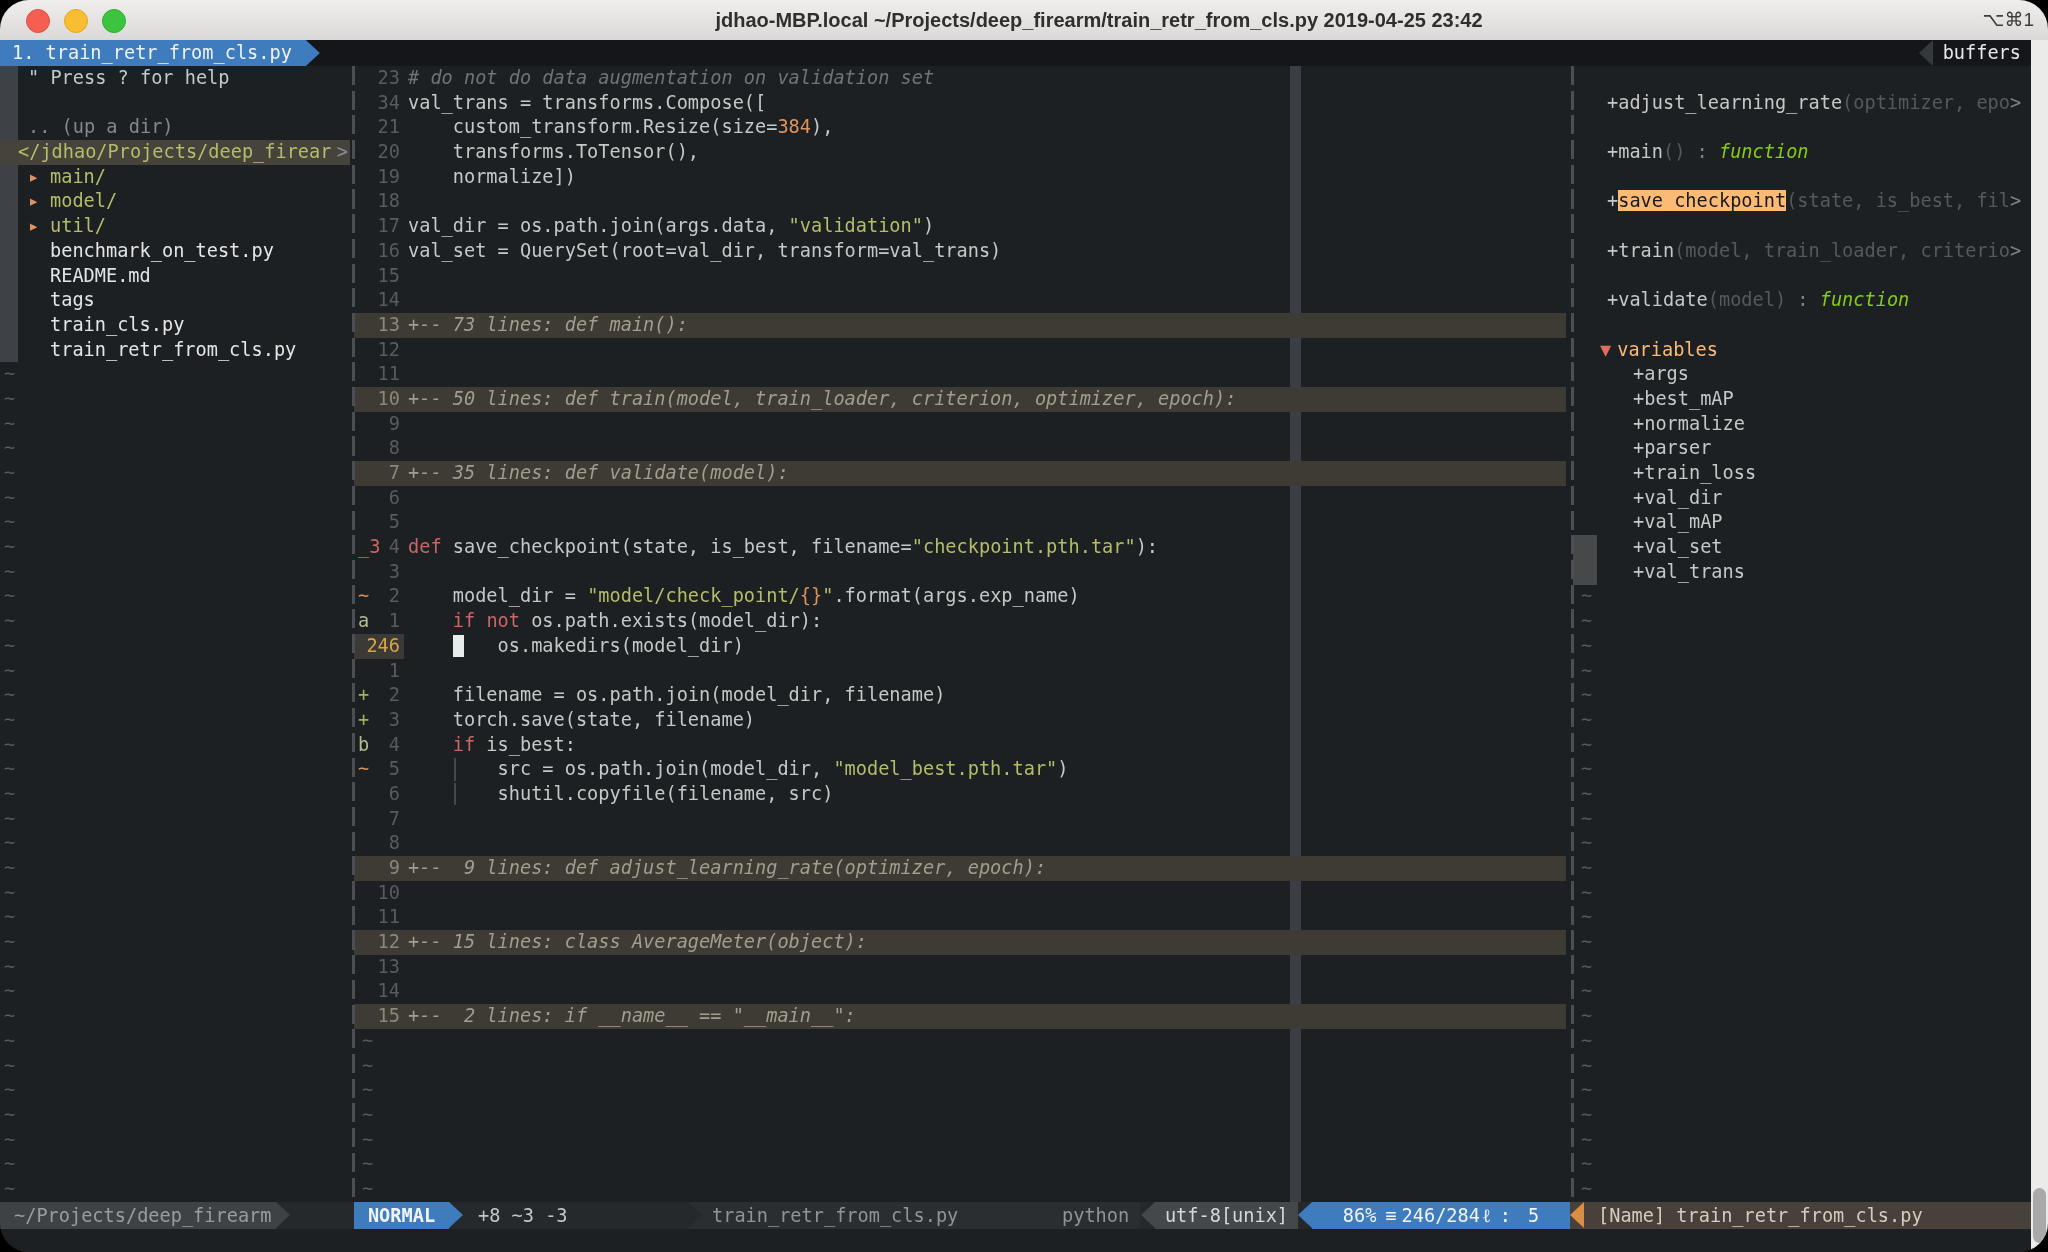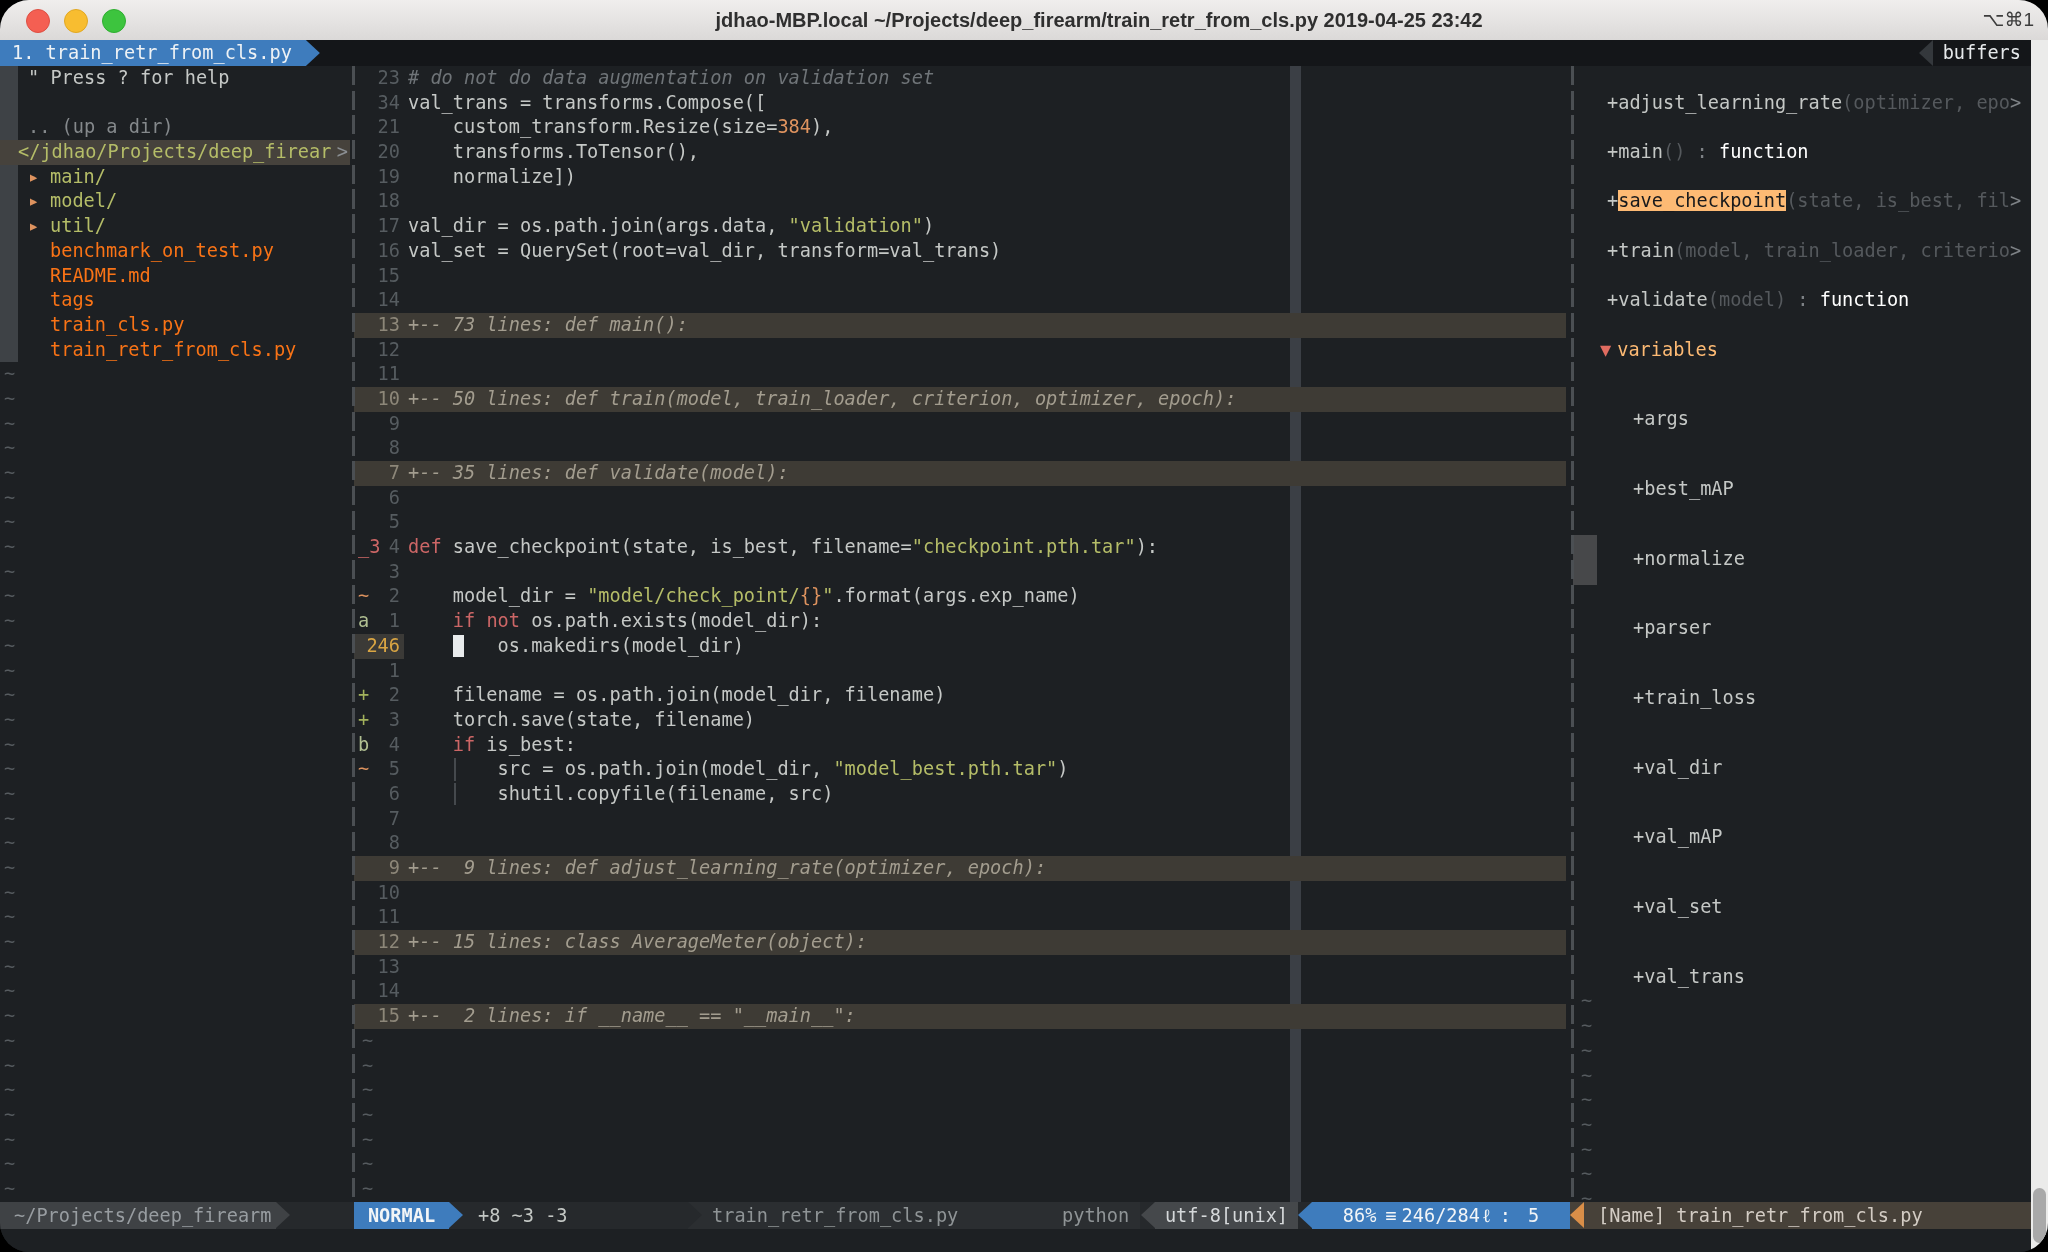--- a/index.html
+++ b/index.html
@@ -30,21 +30,21 @@
   
   #nerdtree{position:absolute;left:0;top:0;width:350px;height:1136px;overflow:hidden;}
   #nt-strip{position:absolute;left:0;top:0;width:18px;height:296px;background:#3e4246;}
   .nt-row{padding-left:28px;position:relative;z-index:1;}
   .nt-help{color:#c5c8c6;}
   .nt-up{color:#85898c;}
   .nt-root{background:#46423c;color:#b5bd68;}
   .nt-trunc{position:absolute;right:2px;color:#8a8e92;}
   .nt-arrow{display:inline-block;width:22px;color:#de935f;}
   .nt-dir{color:#b5bd68;}
-  .nt-file{color:#f97316;margin-left:22px;display:inline-block;}
+  .nt-file{color:#e5e5e5;margin-left:22px;display:inline-block;}
   .filler{color:#565b5f;}
   #nerdtree .filler{padding-left:4px;}
   
   .vsep{position:absolute;top:0;width:2.5px;height:1136px;z-index:5;
         background:repeating-linear-gradient(180deg,#4b4f53 0 19px,transparent 19px 24.7px);}
   #sep1{left:352px;}
   #sep2{left:1571px;}
   
   #codepane{position:absolute;left:354px;top:0;width:1212px;height:1136px;overflow:hidden;}
   #colorcolumn{position:absolute;left:936px;top:0;width:11px;height:1136px;background:#3b3f45;z-index:0;}
@@ -59,23 +59,23 @@
   .lnum.cur{color:#d9a543;z-index:2;}
   .cursor{position:absolute;left:98.6px;top:1px;width:11.2px;height:22.5px;background:#e8ebec;z-index:3;}
   .iguide{position:absolute;left:100px;top:1px;width:2px;height:22.5px;background:#45494d;}
   .c-pl{color:#c5c8c6;} .c-kw{color:#cc6666;} .c-str{color:#b5bd68;}
   .c-num{color:#de935f;} .c-com{color:#6f7478;font-style:italic;}
   .s-red{color:#cc6666;} .s-orange{color:#de935f;} .s-add{color:#a3b25c;} .s-mark{color:#b0bf92;}
   #codepane .filler{padding-left:8px;}
   
   #tagbar{position:absolute;left:1577px;top:0;width:454px;height:1136px;overflow:hidden;}
   .tb-row{padding-left:30px;}
-  .tb-row.indent{padding-left:56px;margin-top:45px;}
+  .tb-row.indent{padding-left:56px;}
   .tk-tag{color:#c5c8c6;} .tk-sig{color:#55595d;} .tk-trunc{color:#7e8286;}
-  .tk-colon{color:#7e8286;} .tk-fn{color:#ffffff;}
+  .tk-colon{color:#7e8286;} .tk-fn{color:#84cc16;font-style:italic;}
   .tk-hl{background:#fdba74;color:#17191c;}
   .tb-sec-icon{color:#e06c60;padding-left:0;}
   .tb-sec-label{color:#fdba74;margin-left:6px;}
   #tagbar .filler{padding-left:4px;}
   #tagbar-block{position:absolute;left:1573px;top:469px;width:24px;height:50px;background:#47484a;z-index:4;}
   
   #statusbar{position:absolute;left:0;top:1202px;width:2048px;height:27px;background:#26292c;font-size:18.6px;}
   #statusbar .seg{position:absolute;top:0;height:27px;line-height:27px;white-space:pre;}
   .seg-cwd{left:0;width:276px;background:#3f4245;color:#989da1;padding-left:14px;box-sizing:border-box;}
   .arr{position:absolute;top:0;width:0;height:0;border-top:13.5px solid transparent;border-bottom:13.5px solid transparent;z-index:2;}

